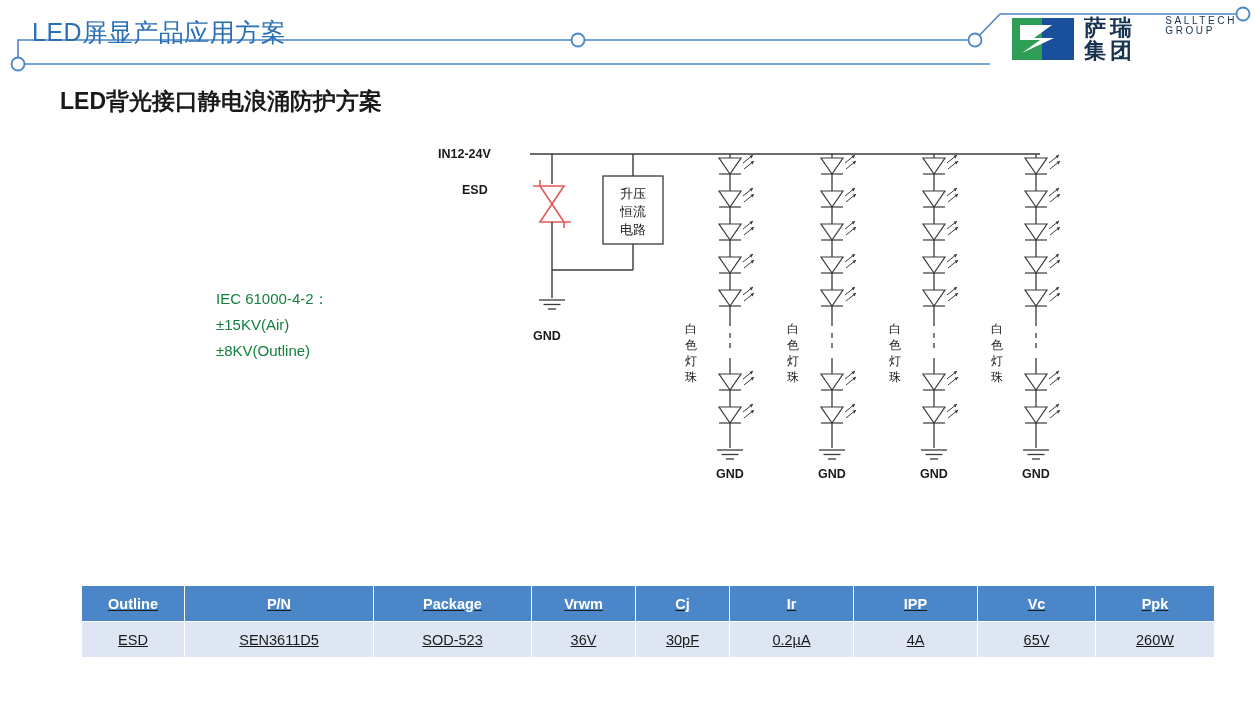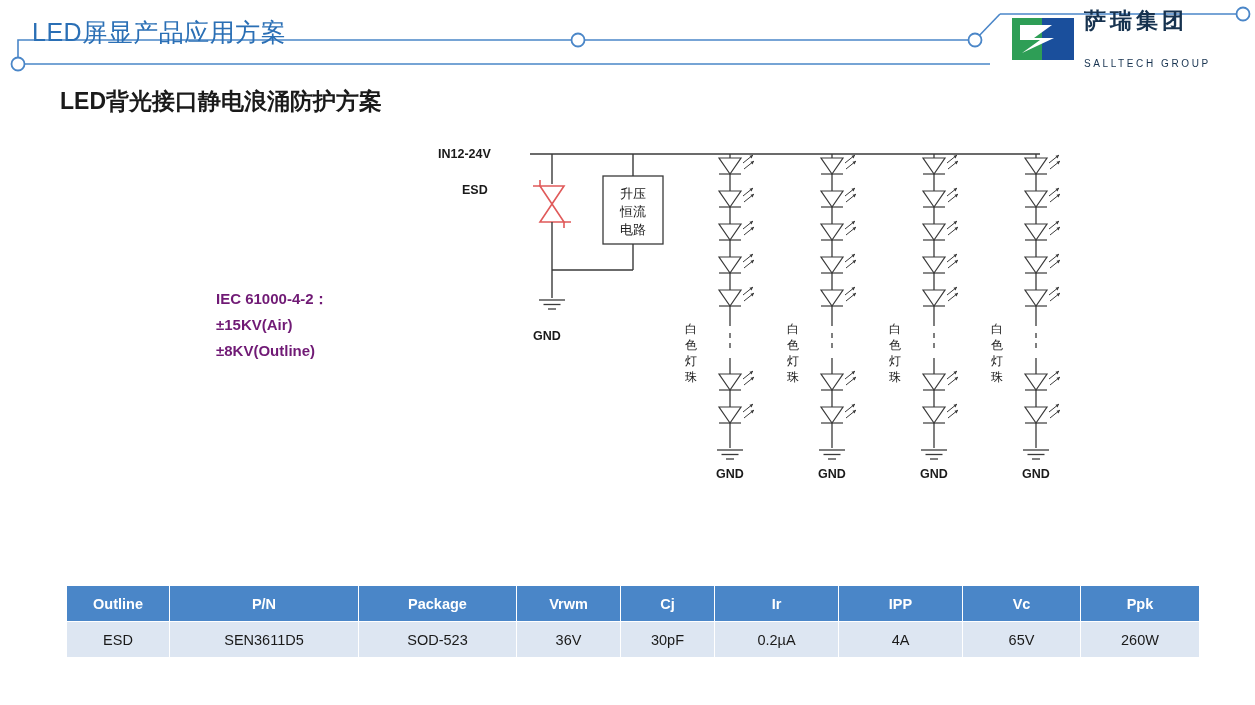--- a/index.html
+++ b/index.html
@@ -49,21 +49,20 @@
     align-items: center;
     gap: 10px;
   }
   .logo-mark {
     width: 62px;
     height: 42px;
     flex: none;
   }
   .logo-text {
     display: flex;
-    flex-direction: column;
     justify-content: center;
     line-height: 1.05;
     gap: 27px;
   }
   .logo-cn {
     font-size: 22px;
     font-weight: bold;
     color: #16324f;
     letter-spacing: 4px;
   }
@@ -84,43 +83,43 @@
     color: #1a1a1a;
   }
 
   
   .spec-note {
     position: absolute;
     left: 216px;
     top: 286px;
     font-size: 15px;
     line-height: 26px;
-    color: #701a75;
+    color: #15803d;
     white-space: nowrap;
-    font-weight: bold;
   }
 
   
   .schematic {
     position: absolute;
     left: 400px;
     top: 118px;
     width: 700px;
     height: 420px;
   }
   .schematic svg { display: block; }
 
   
   .spec-table {
     position: absolute;
-    left: 66px;
+    left: 81px;
     top: 585px;
     width: 1133px;
     border-collapse: collapse;
     table-layout: fixed;
+    text-decoration: underline;
   }
   .spec-table th {
     background: #4a86c8;
     color: #ffffff;
     font-size: 14.5px;
     font-weight: bold;
     height: 33px;
     border: 1px solid #ffffff;
     text-align: center;
   }

